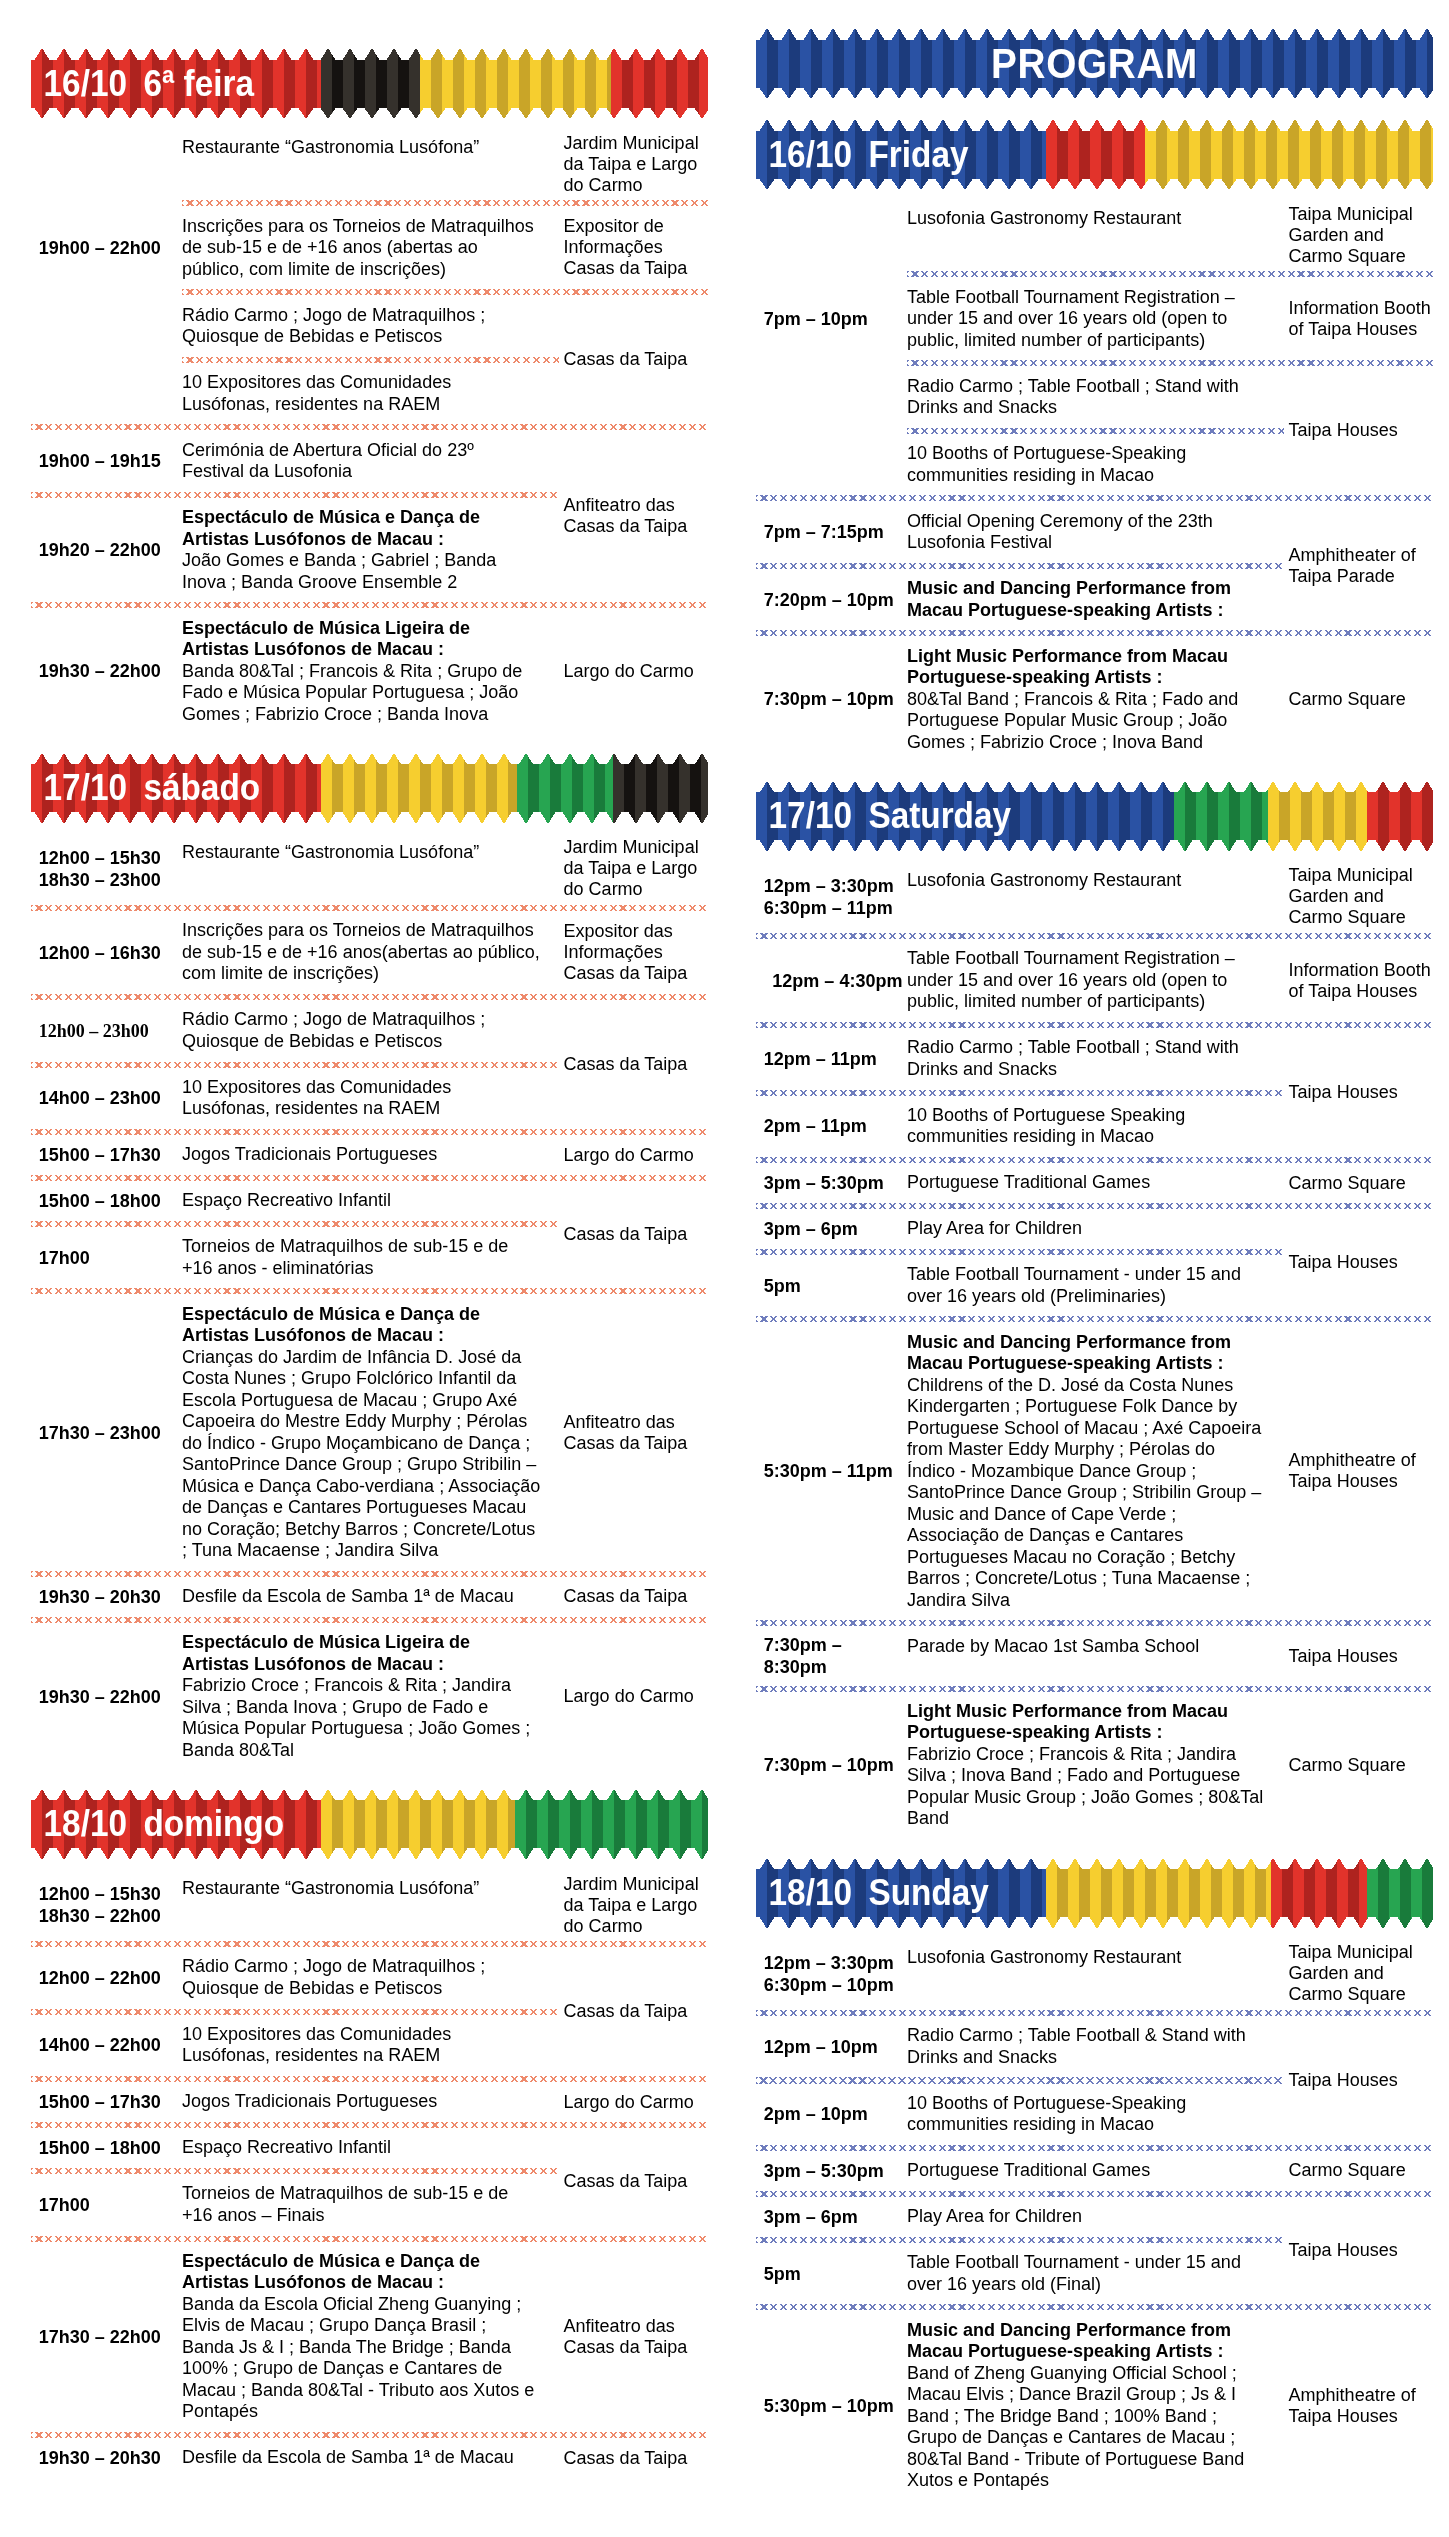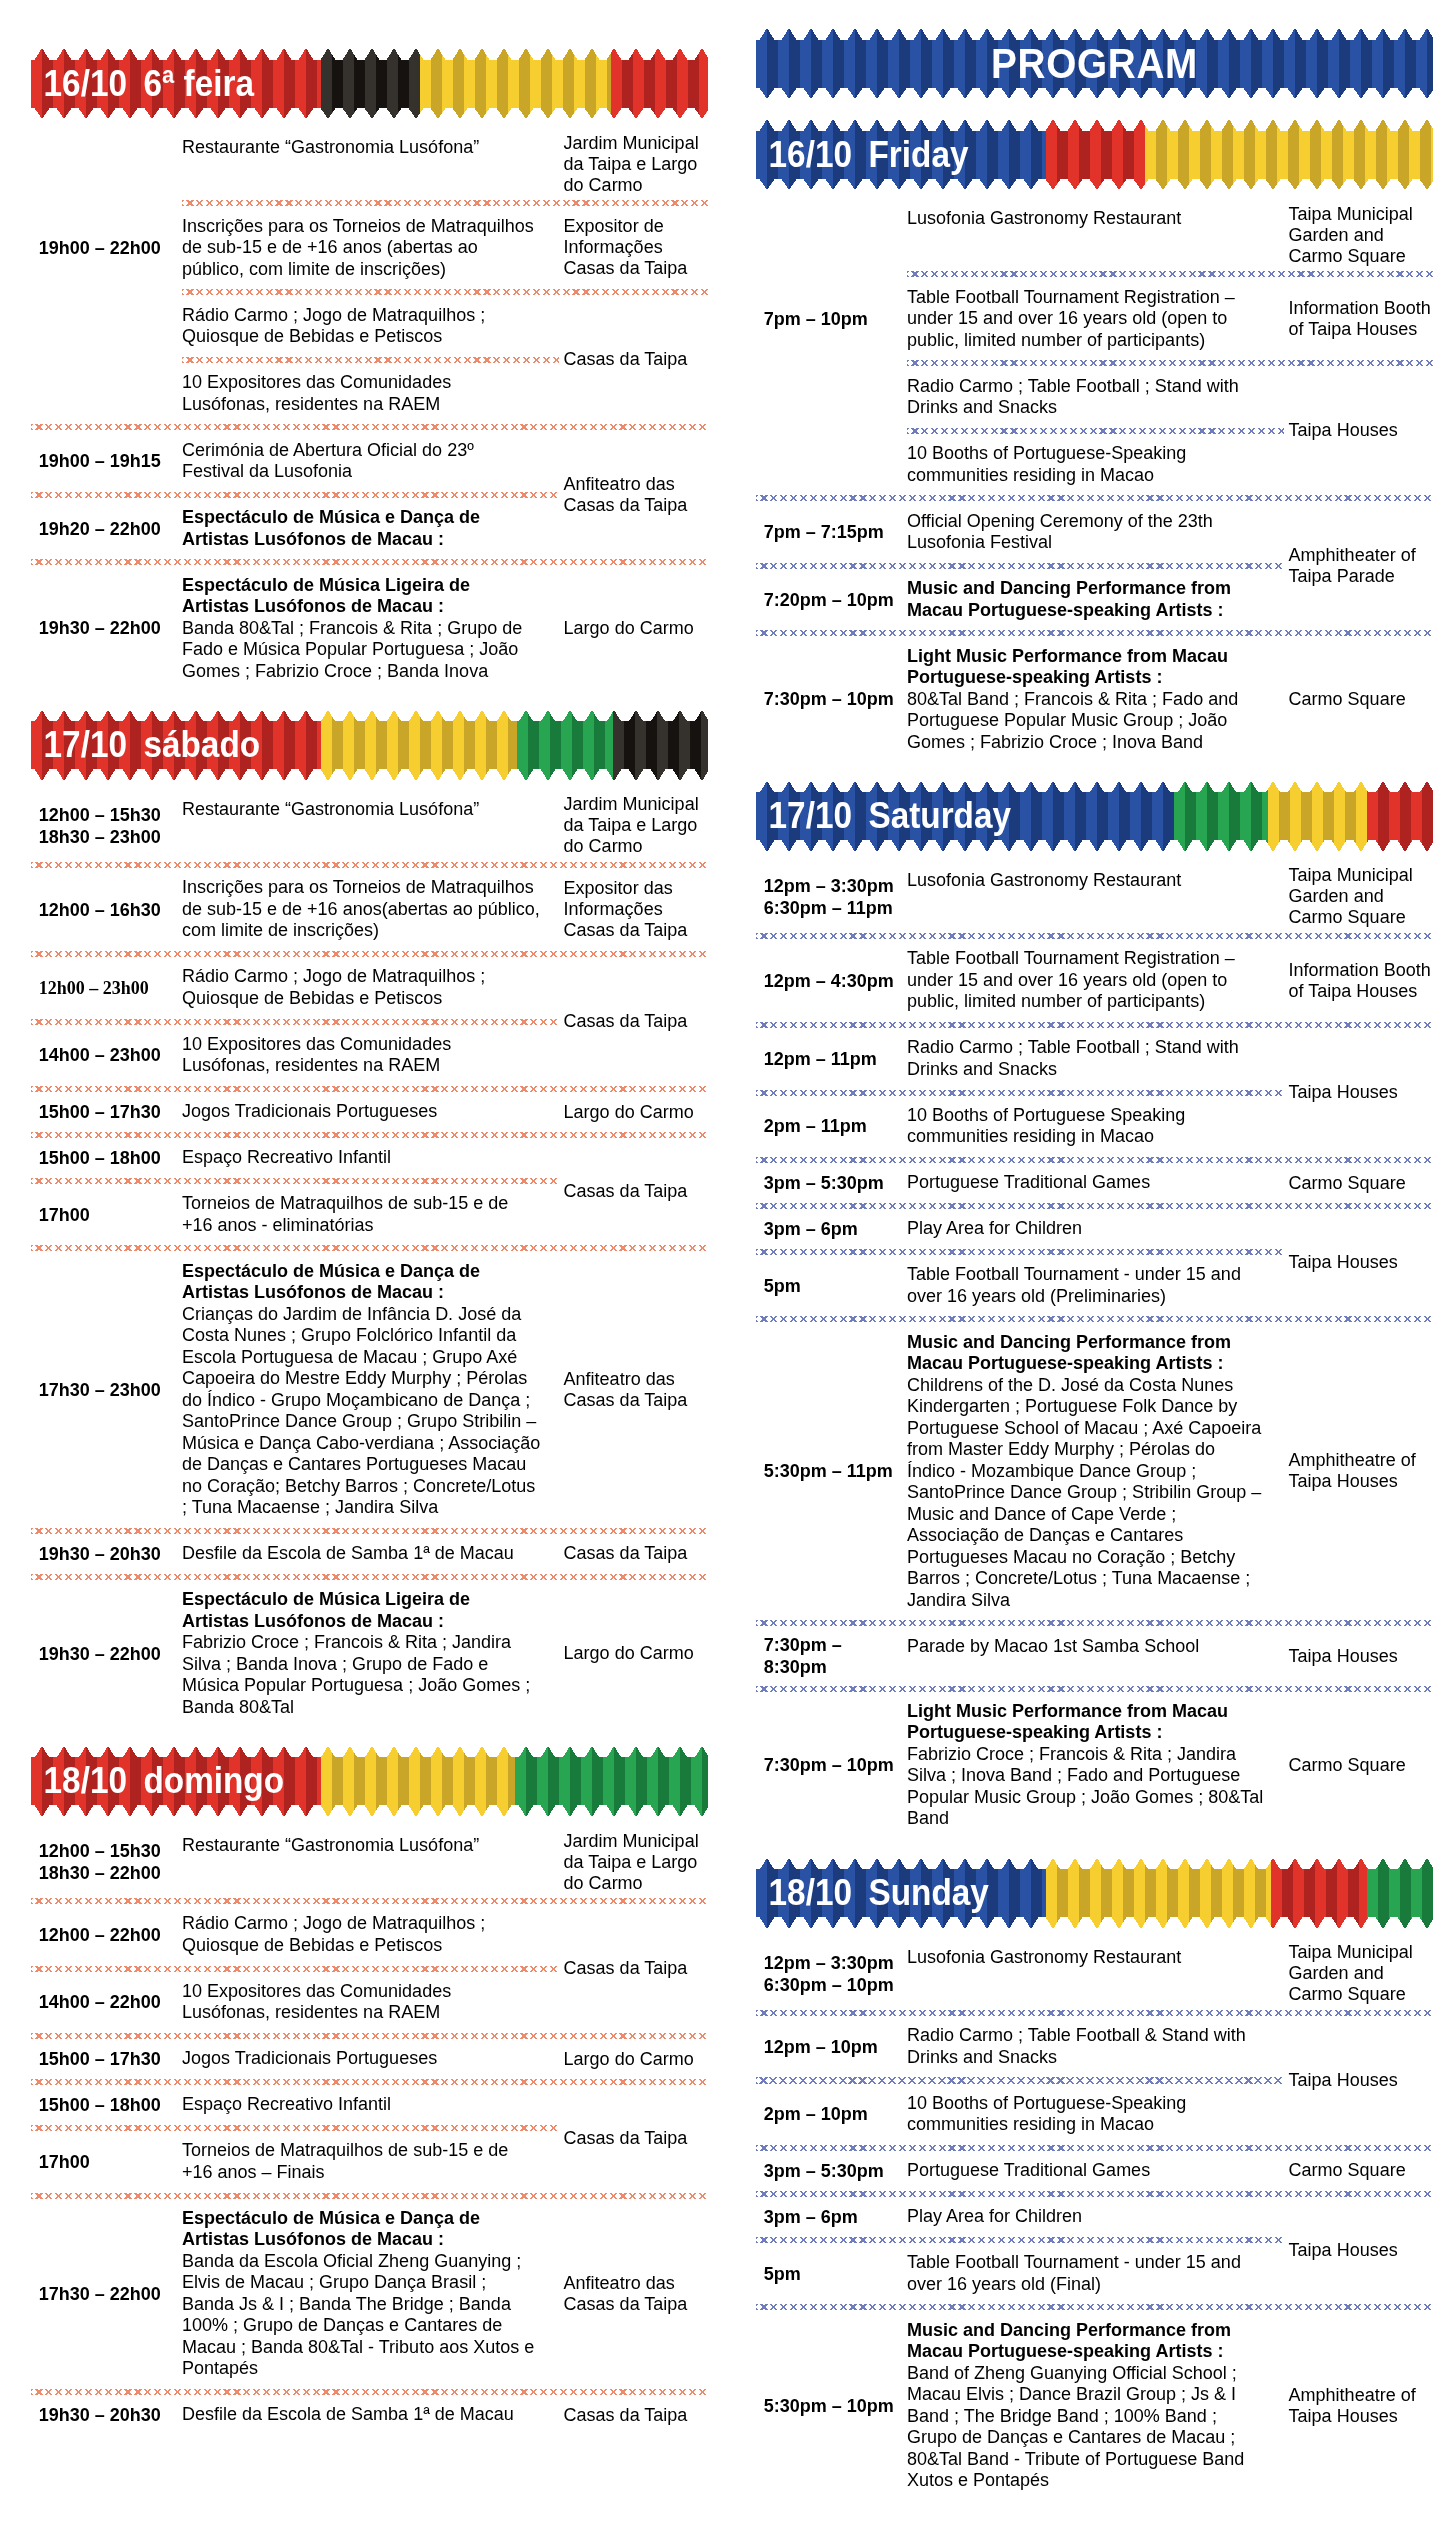--- a/index.html
+++ b/index.html
@@ -85,20 +85,21 @@
         <div class="sep sep-standalone"></div>
         <div class="group">
           <div class="cell-time" style="grid-row: 1;">19h00 – 19h15</div>
           <div class="cell-desc" style="grid-row: 1;">
             <div class="desc-text">Cerimónia de Abertura Oficial do 23º Festival da Lusofonia</div>
           </div>
           <div class="sep" style="grid-area: 2 / 1 / auto / 3;"></div>
           <div class="cell-time" style="grid-row: 3;">19h20 – 22h00</div>
           <div class="cell-desc" style="grid-row: 3;">
             <div class="desc-head">Espectáculo de Música e Dança de Artistas Lusófonos de Macau :</div>
+            <div class="desc-text">João Gomes e Banda ; Gabriel ; Banda Inova ; Banda Groove Ensemble 2</div>
           </div>
           <div class="cell-loc" style="grid-row: 1 / 4;">Anfiteatro das Casas da Taipa</div>
         </div>
         <div class="sep sep-standalone"></div>
         <div class="group">
           <div class="cell-time" style="grid-row: 1;">19h30 – 22h00</div>
           <div class="cell-desc" style="grid-row: 1;">
             <div class="desc-head">Espectáculo de Música Ligeira de Artistas Lusófonos de Macau :</div>
             <div class="desc-text">Banda 80&amp;Tal ; Francois &amp; Rita ; Grupo de Fado e Música Popular Portuguesa ; João Gomes ; Fabrizio Croce ; Banda Inova</div>
           </div>
@@ -337,21 +338,21 @@
         <div class="group">
           <div class="cell-time" style="grid-row: 1;">12pm – 3:30pm
 6:30pm – 11pm</div>
           <div class="cell-desc" style="grid-row: 1;">
             <div class="desc-text">Lusofonia Gastronomy Restaurant</div>
           </div>
           <div class="cell-loc" style="grid-row: 1 / 2;">Taipa Municipal Garden and Carmo Square</div>
         </div>
         <div class="sep sep-standalone"></div>
         <div class="group">
-          <div class="cell-time" style="grid-row: 1;">12pm – 4:30pm</div>
+          <div class="cell-time" style="grid-row: 1; text-align: right;">12pm – 4:30pm</div>
           <div class="cell-desc" style="grid-row: 1;">
             <div class="desc-text">Table Football Tournament Registration – under 15 and over 16 years old (open to public, limited number of participants)</div>
           </div>
           <div class="cell-loc" style="grid-row: 1 / 2;">Information Booth of Taipa Houses</div>
         </div>
         <div class="sep sep-standalone"></div>
         <div class="group">
           <div class="cell-time" style="grid-row: 1;">12pm – 11pm</div>
           <div class="cell-desc" style="grid-row: 1;">
             <div class="desc-text">Radio Carmo ; Table Football ; Stand with Drinks and Snacks</div>

